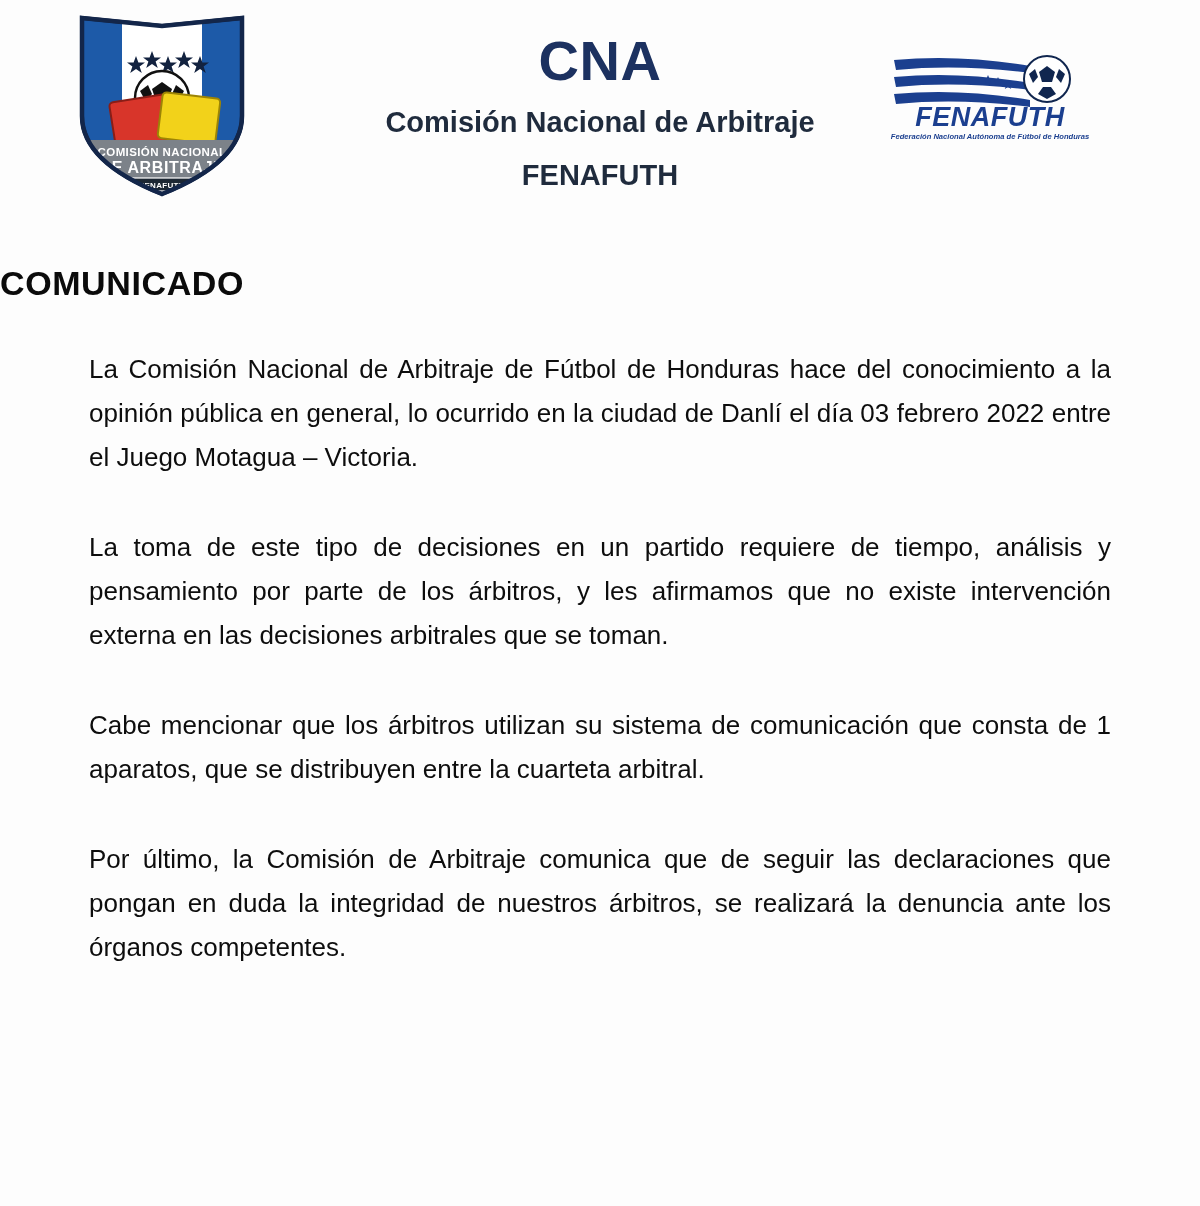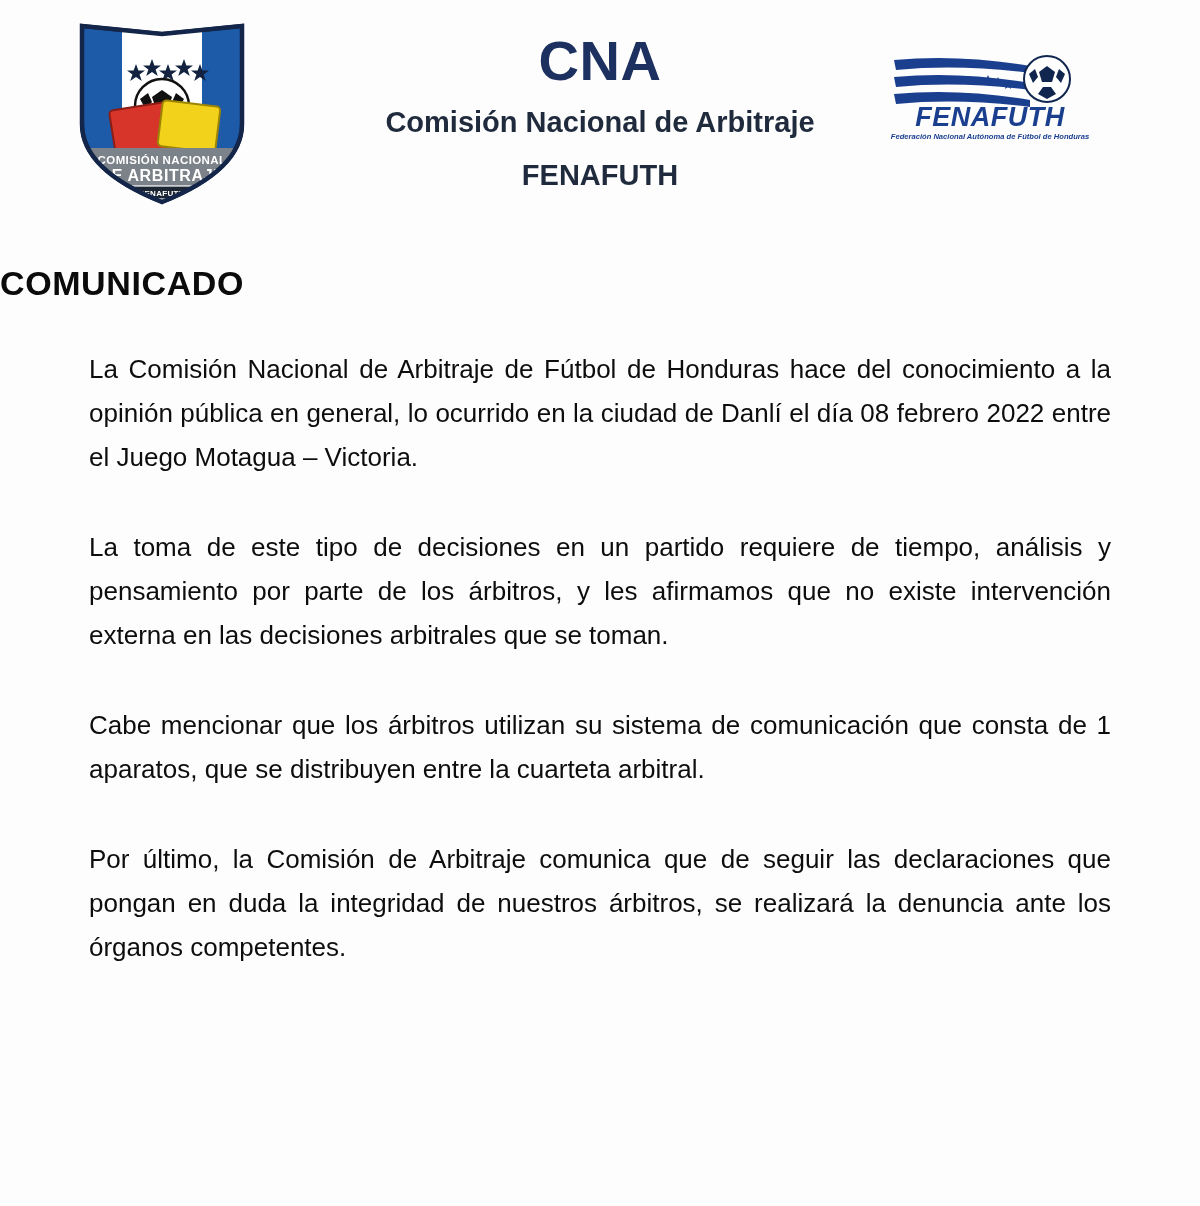--- a/index.html
+++ b/index.html
@@ -23,21 +23,21 @@
   }
 
   
   .header {
     position: relative;
     height: 230px;
   }
   .logo-cna {
     position: absolute;
     left: 74px;
-    top: 20px;
+    top: 12px;
     width: 176px;
     height: 186px;
   }
   .logo-cna svg { display: block; width: 100%; height: 100%; }
 
   .header-text {
     position: absolute;
     left: 300px;
     top: 26px;
     width: 600px;
@@ -192,20 +192,20 @@
         <text x="100" y="82" text-anchor="middle" fill="#1b3f8f" font-family="Liberation Sans, sans-serif" font-size="27" font-weight="bold" font-style="italic" letter-spacing="0.5">FENAFUTH</text>
 
         <text x="100" y="95" text-anchor="middle" fill="#1b3f8f" font-family="Liberation Sans, sans-serif" font-size="7.6" font-weight="bold" font-style="italic">Federación Nacional Autónoma de Fútbol de Honduras</text>
       </svg>
     </div>
   </div>
 
   <h1 class="doc-title">COMUNICADO</h1>
 
   <div class="body-block">
-    <p class="para">La Comisión Nacional de Arbitraje de Fútbol de Honduras hace del conocimiento a la opinión pública en general, lo ocurrido en la ciudad de Danlí el día 08 febrero 2022 entre el Juego Motagua – Victoria.</p>
+    <p class="para">La Comisión Nacional de Arbitraje de Fútbol de Honduras hace del conocimiento a la opinión pública en general, lo ocurrido en la ciudad de Danlí el día 03 febrero 2022 entre el Juego Motagua – Victoria.</p>
     <p class="para">La toma de este tipo de decisiones en un partido requiere de tiempo, análisis y pensamiento por parte de los árbitros, y les afirmamos que no existe intervención externa en las decisiones arbitrales que se toman.</p>
     <p class="para">Cabe mencionar que los árbitros utilizan su sistema de comunicación que consta de 1 aparatos, que se distribuyen entre la cuarteta arbitral.</p>
     <p class="para">Por último, la Comisión de Arbitraje comunica que de seguir las declaraciones que pongan en duda la integridad de nuestros árbitros, se realizará la denuncia ante los órganos competentes.</p>
 
   </div>
 
 </div>
 
 </body></html>

